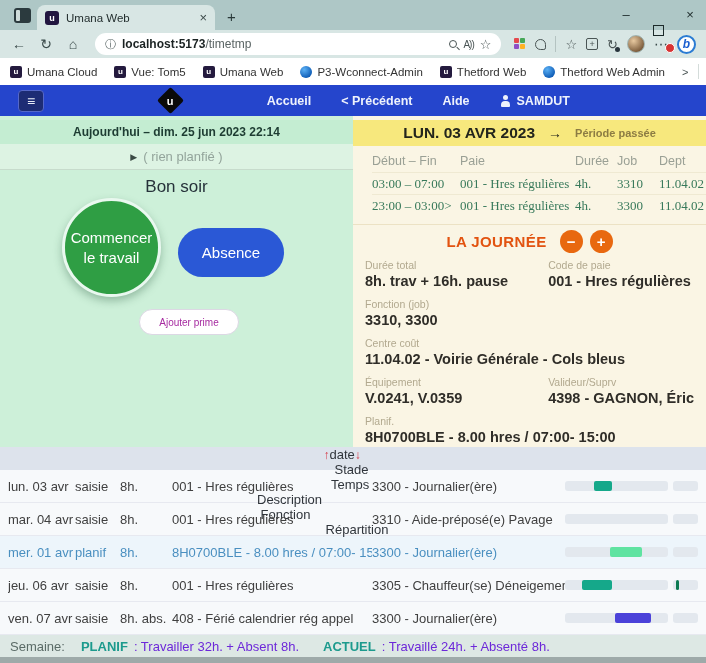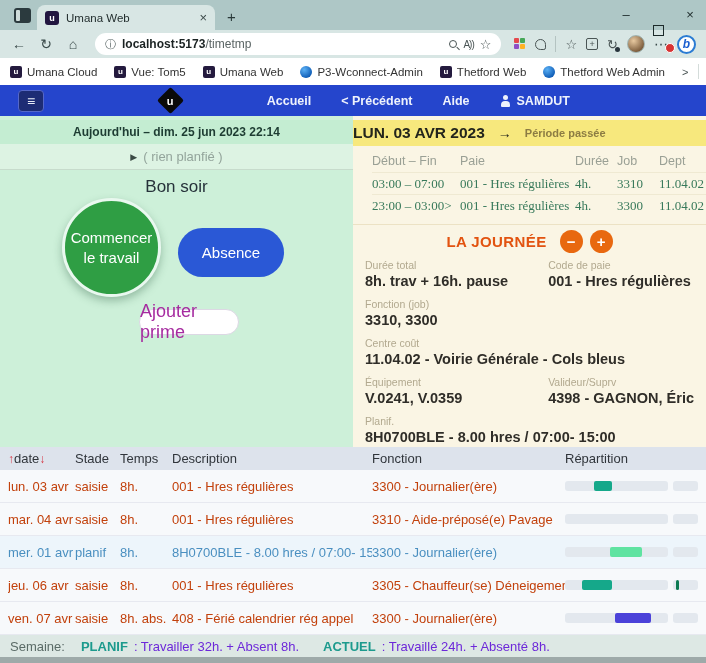--- a/index.html
+++ b/index.html
@@ -69,50 +69,50 @@
   
   .content { display:flex; height:331px; }
   .left-panel { width:353px; background:#cdf0d9; position:relative; }
   .lp-header { margin-top:4px; height:24px; background:#c4edd2; display:flex; align-items:center; justify-content:center; font-size:12px; font-weight:600; color:#1d3c32; }
   .lp-plan { height:26px; background:#ddf3e3; border-bottom:1px solid #c7dbcc; display:flex; align-items:center; justify-content:center; gap:6px; }
   .lp-plan .tri { font-size:9px; color:#3a4a44; }
   .lp-plan .txt { font-size:13px; color:#93a49b; }
   .greeting { margin-top:7px; text-align:center; font-size:17px; font-weight:500; color:#26323a; }
   .start-btn { position:absolute; left:62px; top:82px; width:99px; height:99px; border-radius:50%; background:#2f9e44; border:3px solid #e9f8ef; box-shadow:0 4px 8px rgba(40,90,60,.35); color:#fff; font-size:15px; line-height:1.3; display:flex; flex-direction:column; align-items:center; justify-content:center; text-align:center; }
   .absence-btn { position:absolute; left:178px; top:112px; width:106px; height:49px; border-radius:25px; background:#2a58d6; color:#fff; font-size:15px; display:flex; align-items:center; justify-content:center; }
-  .prime-btn { position:absolute; left:139px; top:193px; width:100px; height:26px; border-radius:14px; background:#fff; border:1px solid #dcd8e4; color:#a62ba0; font-size:18px; display:flex; align-items:center; justify-content:center; }
+  .prime-btn { position:absolute; left:139px; top:193px; width:100px; height:26px; border-radius:14px; background:#fff; border:1px solid #dcd8e4; color:#a62ba0; font-size:10px; display:flex; align-items:center; justify-content:center; }
 
   .right-panel { width:353px; background:#faf5e4; display:flex; flex-direction:column; }
-  .rp-header { margin-top:4px; height:26px; background:#f7e87d; display:flex; align-items:center; gap:13px; }
+  .rp-header { margin-top:4px; height:26px; background:#f7e87d; display:flex; align-items:center; justify-content:center; gap:13px; }
   .rp-title { font-size:15.5px; font-weight:700; color:#23251c; }
   .rp-arrow { font-size:14px; color:#23251c; }
   .rp-badge { font-size:11px; font-weight:600; color:#8c7c43; }
   .sched { padding:6px 0 4px 19px; }
   .sched-head, .sched-row { display:flex; align-items:center; }
   .sched-head { padding:2px 0 4px; }
   .sh { font-size:12.5px; color:#9aa095; }
   .sc { font-size:13px; color:#37795a; }
   .sh0,.sc0{width:88px} .sh1,.sc1{width:115px} .sh2,.sc2{width:42px} .sh3,.sc3{width:42px} .sh4,.sc4{width:47px}
   .sched-row { height:22px; border-top:1px solid #efe9d2;font-family:Liberation Serif, serif; }
   .journee { border-top:1px solid #ece2c4; margin-top:4px; padding:5px 12px 0; flex:1; }
   .j-titlerow { display:flex; align-items:center; justify-content:center; gap:7px; margin-bottom:6px; }
   .j-title { font-size:15px; font-weight:700; color:#e25310; letter-spacing:.4px; margin-right:6px; }
   .j-btn { width:23px; height:23px; border-radius:50%; background:#e8680f; color:#fff; font-size:15px; font-weight:bold; display:flex; align-items:center; justify-content:center; }
   .j-grid { display:grid; grid-template-columns:1fr; column-gap:10px; row-gap:9px; }
   .j-field .lab { font-size:10.5px; color:#b2a98f; margin-bottom:2px; }
   .j-field .val { font-size:14.5px; font-weight:700; color:#2f2d28; }
   .span2 { grid-column:1 / span 2; }
 
   
-  .thead { height:23px; background:#dde3ec; display:flex; align-items:center; padding-left:8px; }
+  .thead { height:23px; background:#dde3ec; display:flex; align-items:center; padding-left:8px;flex-direction:column; }
   .th { font-size:13px; color:#30353b; }
   .c-date{width:67px} .c-stade{width:45px} .c-temps{width:52px} .c-desc{width:200px} .c-fonc{width:193px} .c-rep{flex:1; display:flex; align-items:center;}
   .sort { color:#d63a47; font-size:12px; }
   .trow { height:33px; background:#f7f9fb; border-bottom:1px solid #e7e9f0; display:flex; align-items:center; padding-left:8px; }
-  .td { font-size:13px; color:#c2410c; white-space:nowrap; overflow:hidden; }
+  .td { font-size:13px; color:#404040; white-space:nowrap; overflow:hidden; }
   .trow.planif { background:#edf5fb; }
   .trow.planif .td { color:#4a8fc0; }
   .bar { position:relative; width:133px; height:10px; display:inline-block; }
   .bar .track { position:absolute; top:0; height:10px; background:#e3e8ee; border-radius:3px; }
   .bar .t1 { left:0; width:103px; } .bar .t2 { left:108px; width:25px; }
   .bar .seg { position:absolute; top:0; height:10px; border-radius:2px; }
 
   .week-footer { height:22px; background:#dde8e4; display:flex; align-items:center; padding-left:10px; font-size:13px; gap:6px; }
   .wf-label { color:#5b6b67; margin-right:10px; }
   .wf-key { color:#1c9a8d; font-weight:700; }

